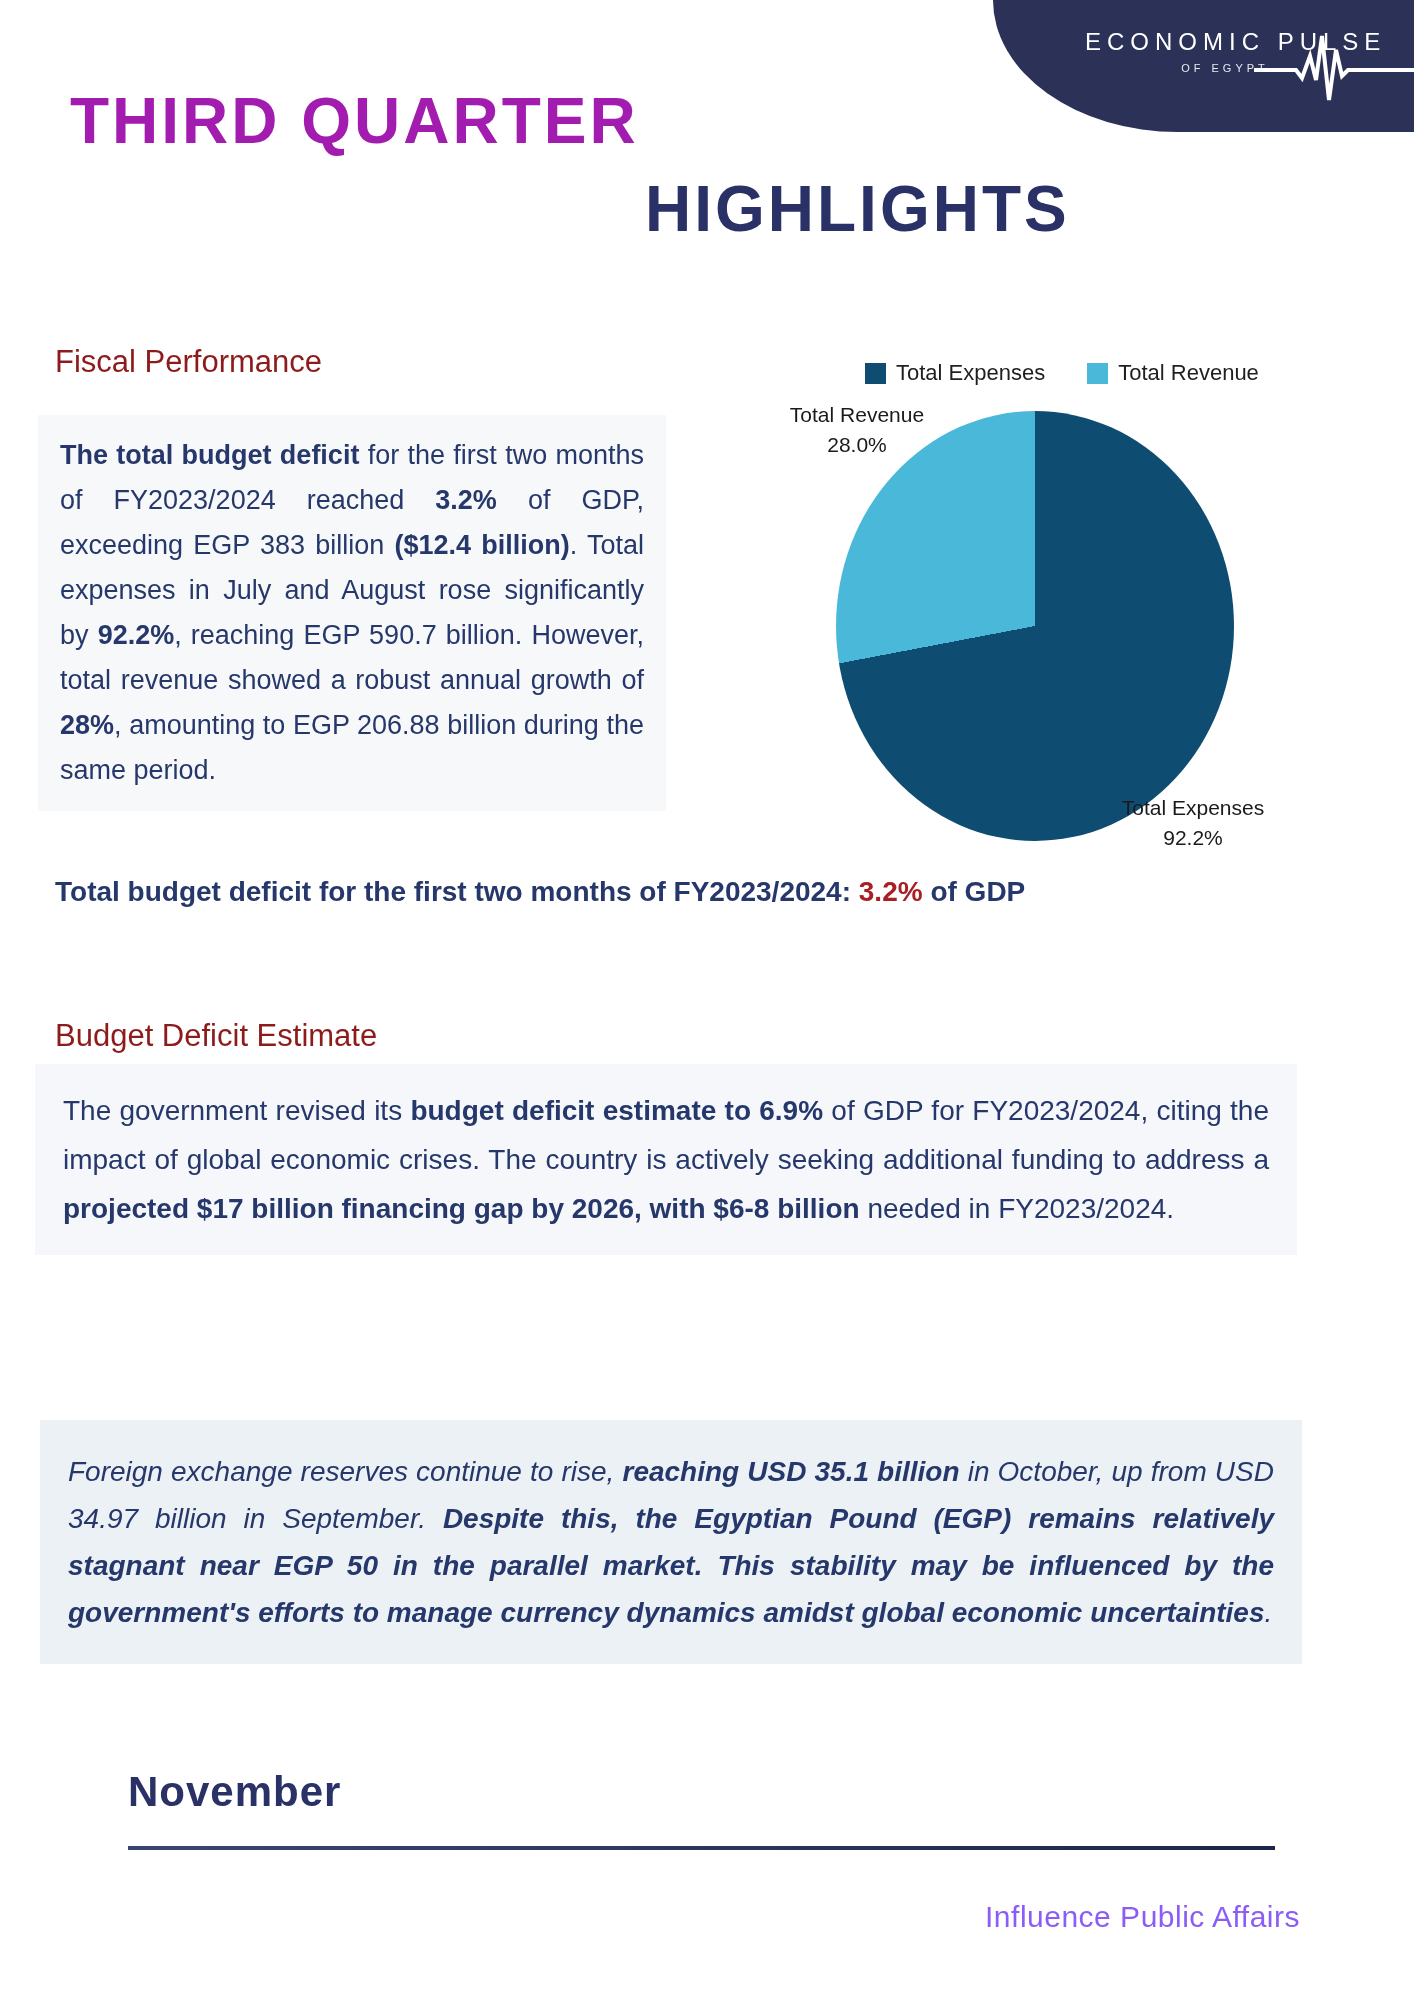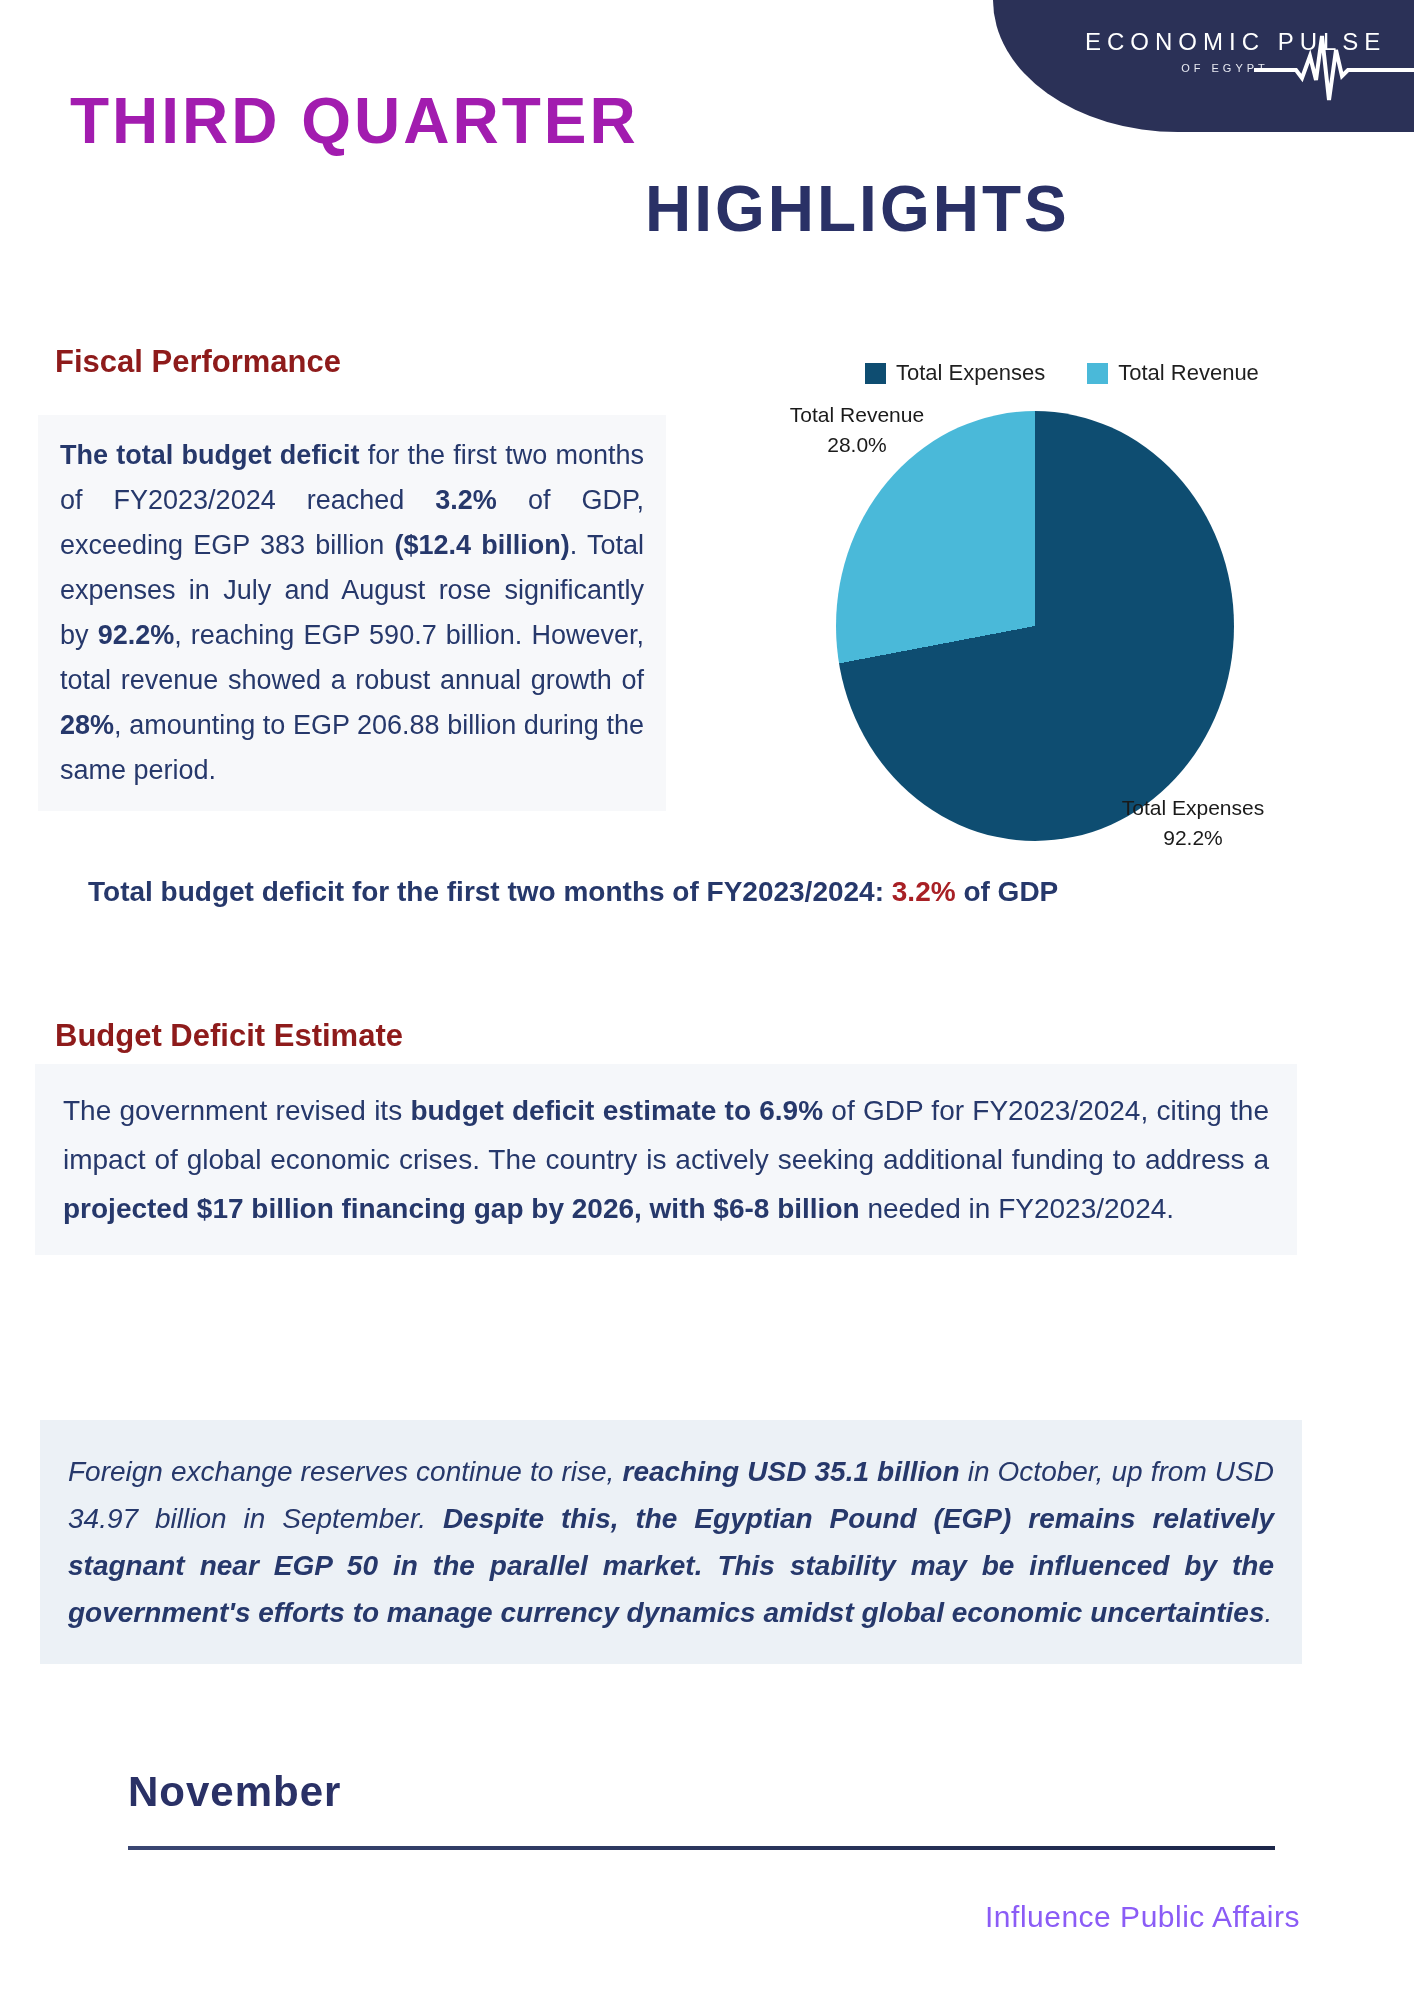--- a/index.html
+++ b/index.html
@@ -17,21 +17,21 @@
   .brand-name{font-size:24px;letter-spacing:6px;font-weight:400;white-space:nowrap;}
   .brand-tagline{font-size:11px;letter-spacing:4px;margin-top:6px;color:#e8eaf2;}
   .pulse-svg{position:absolute;right:0;top:28px;}
 
   
   .title1{position:absolute;left:70px;top:84px;font-size:64px;font-weight:800;
     color:#a21caf;letter-spacing:3px;white-space:nowrap;}
   .title2{position:absolute;left:645px;top:172px;font-size:64px;font-weight:800;
     color:#2a3166;letter-spacing:3px;white-space:nowrap;}
 
-  .sec-heading{position:absolute;font-size:31px;font-weight:bold;color:#8e1b1b;white-space:nowrap;}
+  .sec-heading{position:absolute;font-size:31px;font-weight:normal;color:#8e1b1b;white-space:nowrap;}
   .h-fiscal{left:55px;top:344px;}
   .h-budget{left:55px;top:1018px;}
   .h-fx{left:48px;top:1366px;}
 
   
   .para{position:absolute;color:#26386b;text-align:justify;}
   .para-fiscal{
     left:38px;top:415px;width:584px;background:#f7f8fa;
     padding:18px 22px;font-size:27px;line-height:45px;
   }
@@ -41,21 +41,21 @@
   }
   .para-fx{
     left:40px;top:1420px;width:1206px;background:#ecf1f6;
     padding:28px 28px;font-size:28px;line-height:47px;font-style:italic;
   }
   .run-b{font-weight:bold;}
   .run-red{color:#a82025;}
 
   .highlight-line{
     position:absolute;left:55px;top:876px;width:1280px;
-    font-size:28px;font-weight:bold;color:#26386b;white-space:nowrap;margin-left:33px;
+    font-size:28px;font-weight:bold;color:#26386b;white-space:nowrap;
   }
 
   
   .chart-legend{
     position:absolute;left:865px;top:360px;display:flex;gap:42px;align-items:center;
   }
   .legend-item{display:flex;align-items:center;gap:10px;}
   .legend-swatch{width:21px;height:21px;}
   .sw-expenses{background:#0e4d71;}
   .sw-revenue{background:#4ab9d9;}

